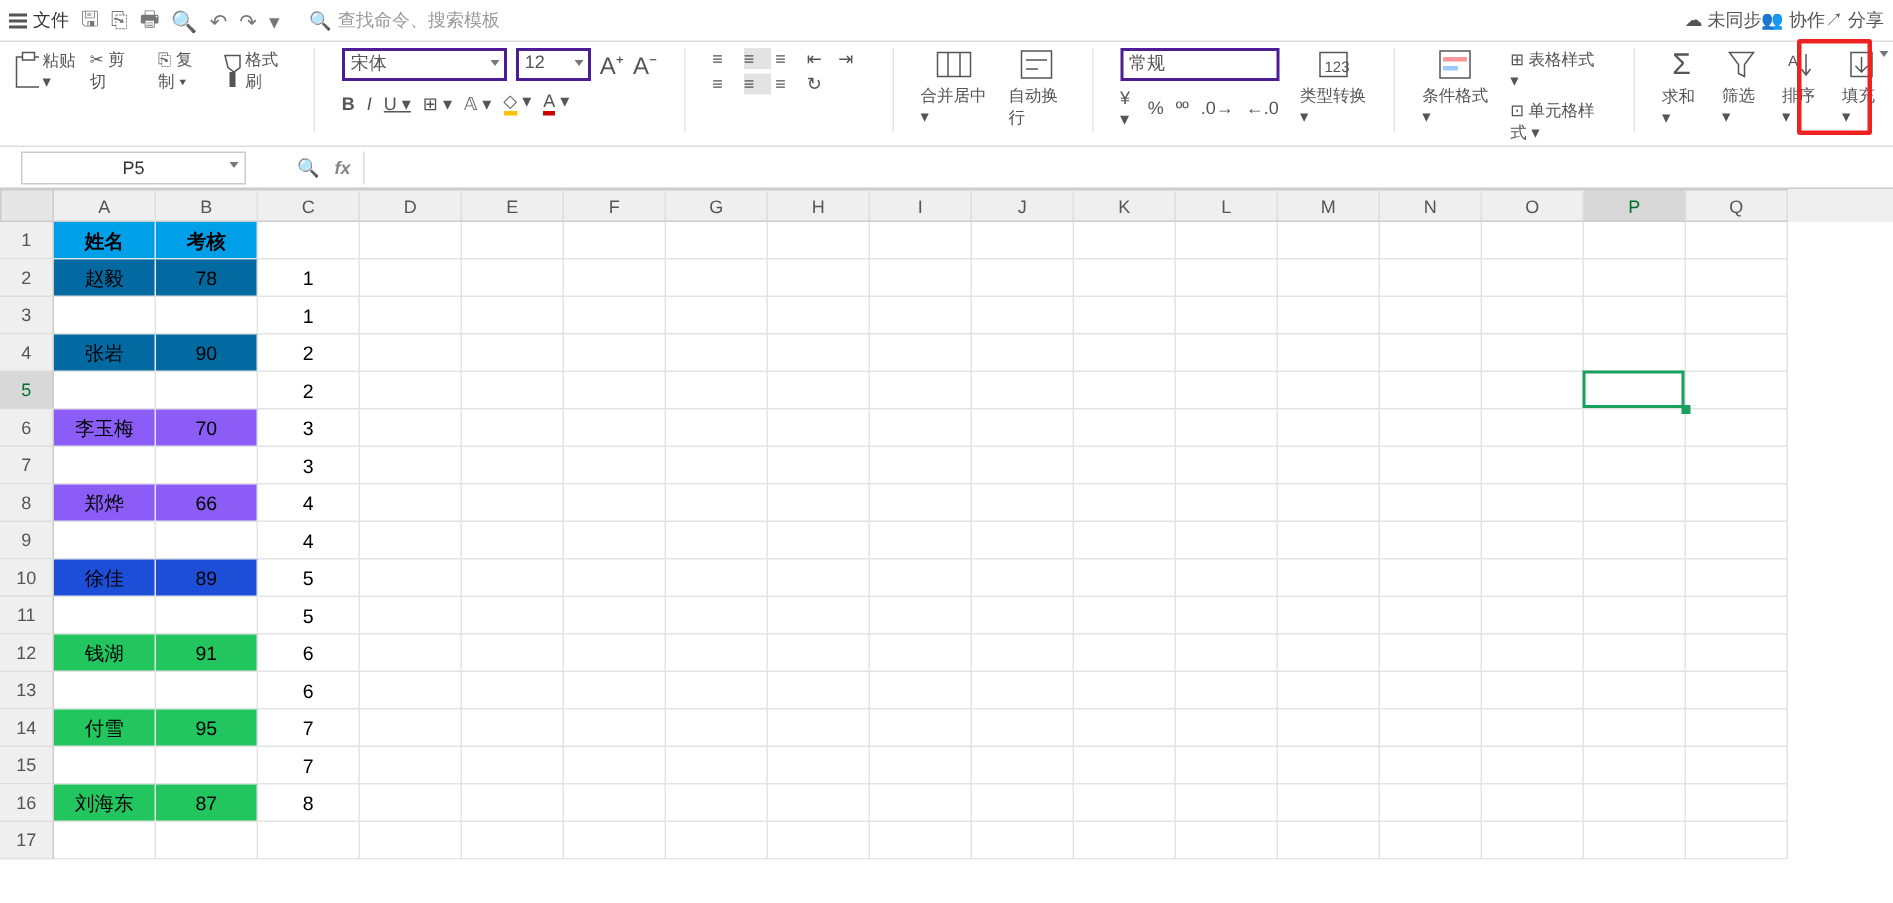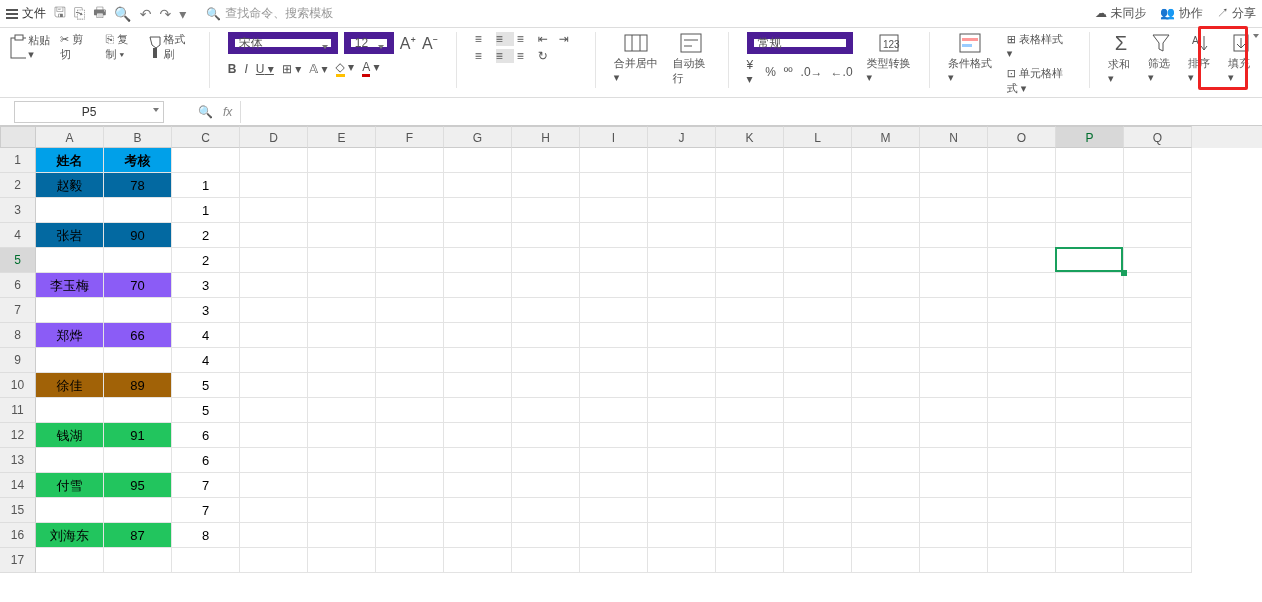--- a/index.html
+++ b/index.html
@@ -8,27 +8,27 @@
   .menu-file { display:flex; align-items:center; gap:4px;}
   .hamburger{display:inline-block;width:12px;height:10px;position:relative;}
   .hamburger::before,.hamburger::after,.hamburger span{content:"";position:absolute;left:0;right:0;height:2px;background:#555;}
   .hamburger::before{top:0;}.hamburger span{top:4px;}.hamburger::after{top:8px;}
   .top-icons{display:flex;gap:8px;margin-left:8px;align-items:center;}
   .top-icons span{color:#777;font-size:14px;}
   .pill-green{background:#3ab54a;color:#fff;border-radius:10px;padding:1px 10px;font-size:12px;}
   .tabs{display:flex;gap:18px;margin-left:14px;align-items:center;}
   .tabs .tab{color:#555;}
   .search-cmd{display:flex;align-items:center;gap:4px;color:#999;margin-left:20px;}
-  .tr-right{margin-left:auto;display:flex;gap:14px;align-items:center;color:#555;}
+  .tr-right{margin-left:auto;display:flex;align-items:center;color:#555;}
   .ribbon{display:flex;align-items:flex-start;gap:14px;height:70px;border-bottom:1px solid #ddd;padding:4px 8px 0 8px;position:relative;}
   .group{display:flex;flex-direction:column;align-items:center;gap:6px;color:#555;}
   .group-row{display:flex;gap:6px;align-items:center;}
   .paste-btn{display:flex;flex-direction:row;align-items:center;gap:2px;}
   .vsep{width:1px;height:56px;background:#e5e5e5;margin:0 4px;}
-  .font-select{height:22px;border:7px solid #4c1d95;display:flex;align-items:center;padding:0 4px;font-size:12px;color:#555;}
+  .font-select{height:22px;border:2px solid #4c1d95;display:flex;padding:0 4px;font-size:12px;color:#555;}
   .font-name{width:110px;position:relative;}
   .font-size{width:50px;position:relative;}
   .dd-arrow{position:absolute;right:3px;top:6px;width:0;height:0;border-left:3px solid transparent;border-right:3px solid transparent;border-top:4px solid #777;}
   .a-plus{font-size:16px;}
   .btn-row{display:flex;gap:8px;align-items:center;}
   .txt-sm{font-size:11px;color:#555;}
   .align-grid{display:grid;grid-template-columns:repeat(5,18px);gap:3px;}
   .align-grid span{width:18px;height:14px;display:inline-flex;}
   .num-block{display:flex;flex-direction:column;gap:4px;color:#555;}
   .big-icon-col{display:flex;flex-direction:column;align-items:center;gap:2px;color:#555;}
@@ -43,21 +43,21 @@
   .ch{width:68px;height:22px;border-top:1px solid #ccc;border-bottom:1px solid #ccc;border-right:1px solid #ddd;text-align:center;line-height:22px;color:#555;font-size:12px;}
   .ch.sel{background:#d8d8d8;color:#006e2e;}
   .row{display:flex;height:25px;}
   .rh{width:36px;border-bottom:1px solid #ddd;border-right:1px solid #ccc;background:#efefef;text-align:center;line-height:25px;color:#555;font-size:12px;}
   .rh.sel{background:#d8d8d8;color:#006e2e;}
   .cell{width:68px;height:25px;border-bottom:1px solid #e3e3e3;border-right:1px solid #e3e3e3;text-align:center;line-height:25px;font-size:13px;color:#000;}
   .hdr-name{background:#00a0e9;color:#000;font-weight:bold;}
   .hdr-score{background:#00a0e9;color:#000;font-weight:bold;}
   .blue-lt{background:#0369a1;}
   .yellow{background:#8b5cf6;}
-  .green-lt{background:#a16207;}
+  .green-lt{background:#1d4ed8;}
   .orange-lt{background:#22c55e;}
   .selCell{position:absolute;border:2px solid #19a05d;pointer-events:none;}
   .sel-handle{position:absolute;width:6px;height:6px;background:#19a05d;}
   svg{display:block;}
 </style>
 </head>
 <body>
 
 <div class="toolbar-top">
   <div class="menu-file">
@@ -232,21 +232,21 @@
   <div class="red-box"></div>
 </div>
 
 <div class="formula-row">
   <div class="name-box">
       <span>P5</span>
       <span class="dd-arrow"></span>
     </div>
   <div class="fx-area">
     <span>🔍</span>
-    <span style="font-style:italic;">fx</span>
+    <span style="font-style:italic;font-weight:bold;">fx</span>
   </div>
   <div style="flex:1;border-left:1px solid #ddd;height:22px;margin-left:8px;"></div>
 </div>
 
 <div class="sheet">
   <div class="col-head">
     <div class="corner"></div>
     <div id="colhead-container" style="display: flex;">
         <div class="ch">A</div>
         <div class="ch">B</div>

